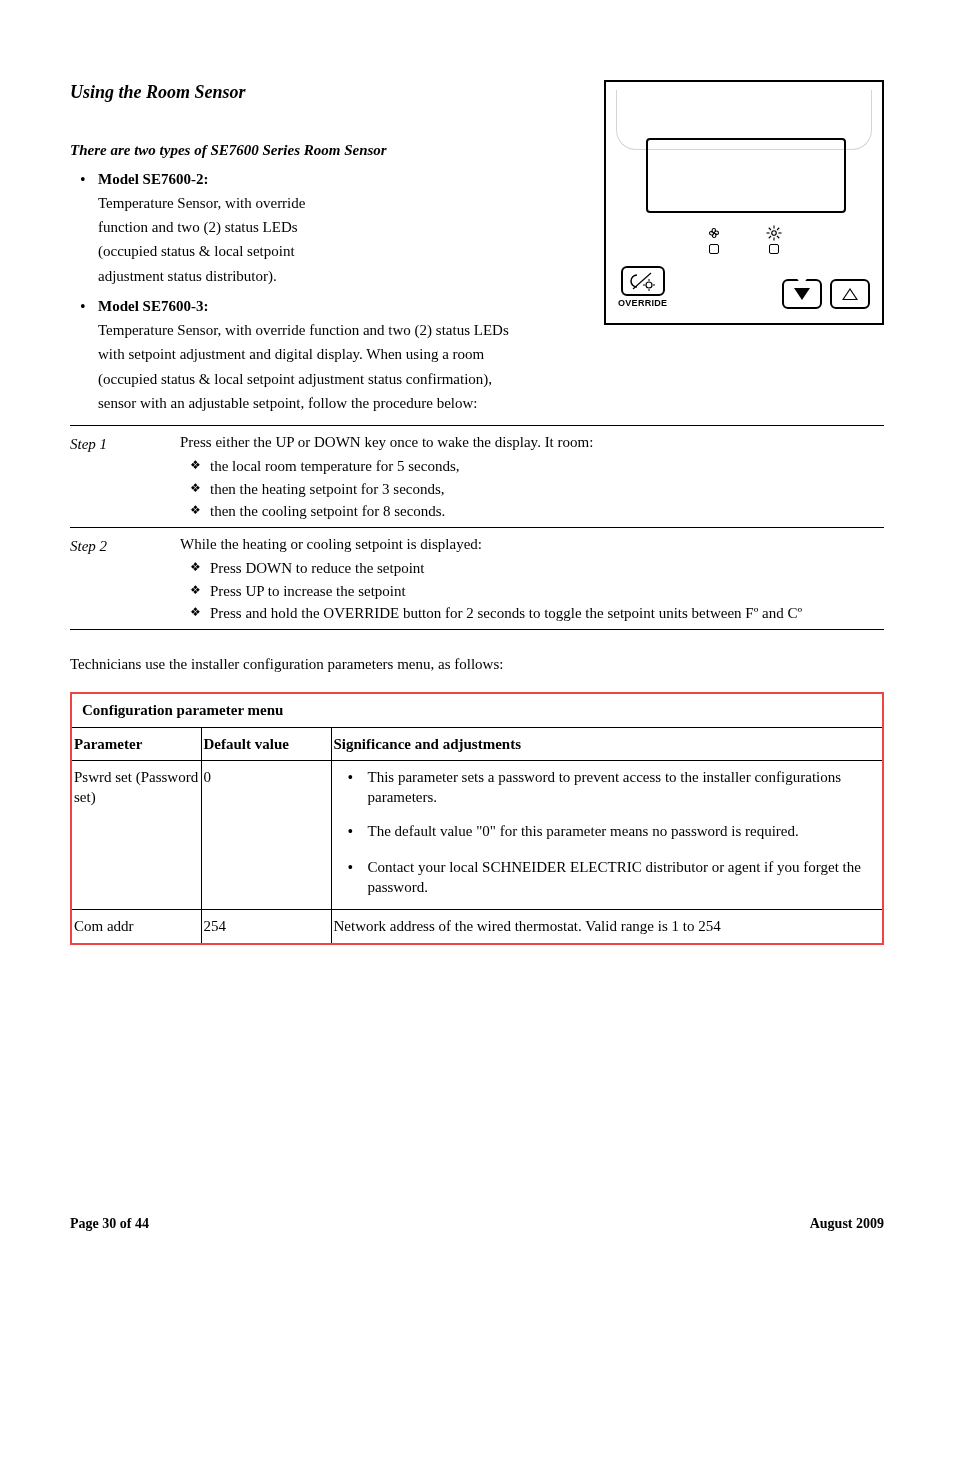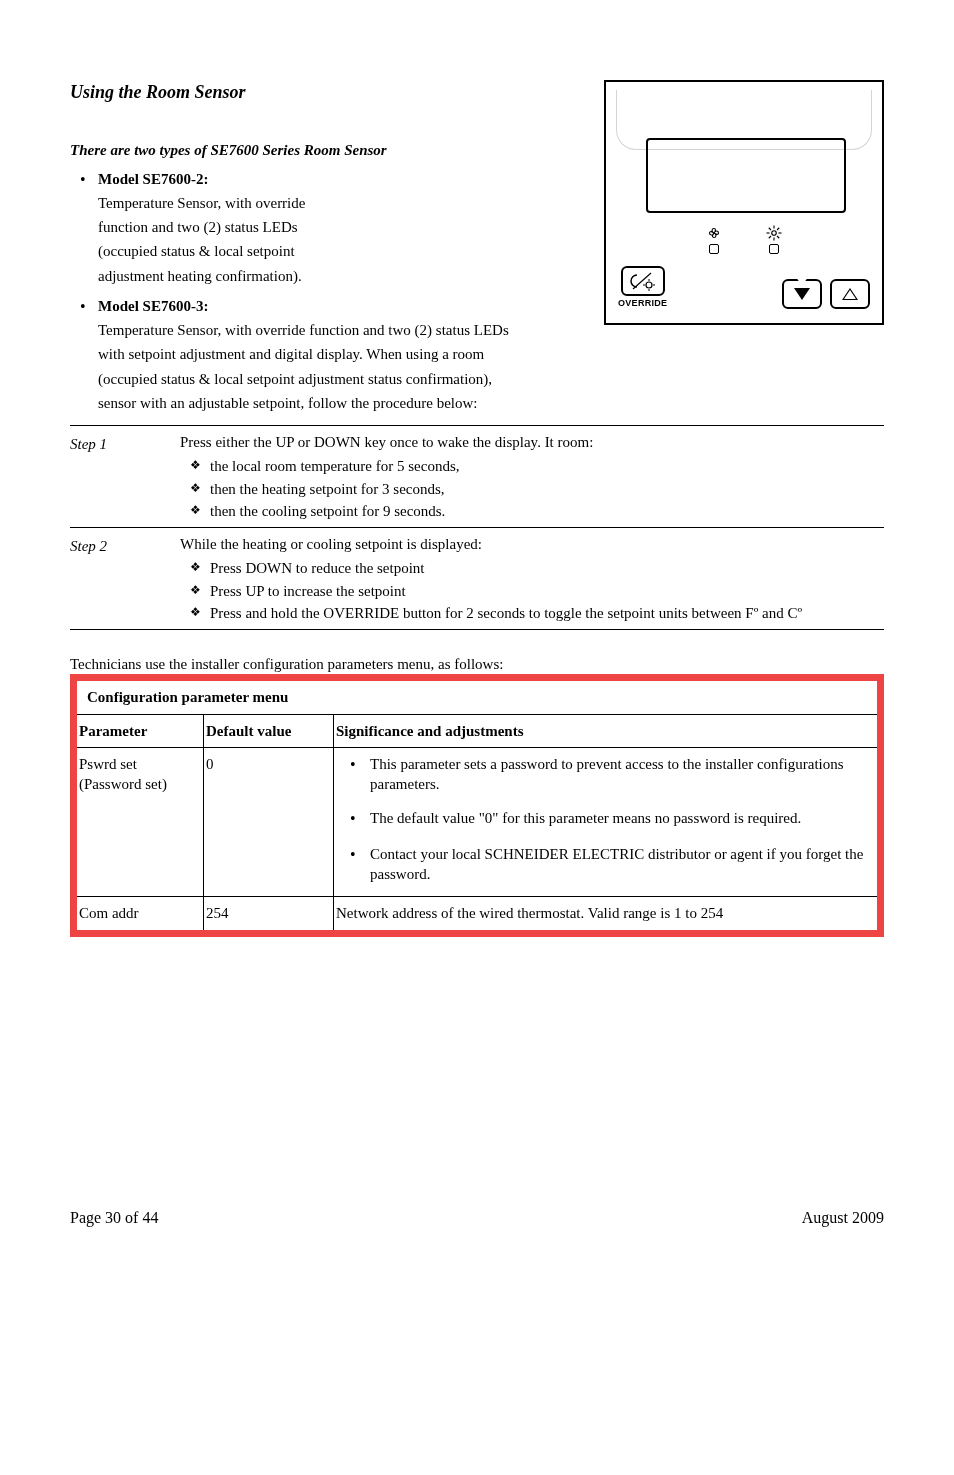--- a/index.html
+++ b/index.html
@@ -148,23 +148,24 @@
     font-size: 15px;
     padding-top: 2px;
   }
   .step-body { flex: 1; }
   .step-lead { margin-bottom: 4px; }
   .diamond-list { margin-left: 10px; }
   .d-row { display: flex; margin-bottom: 2px; }
   .d-dot { width: 20px; min-width:20px; font-size: 12px; line-height: 1.5; }
 
   .tbl {
-    border: 7px solid #ef4444;
+    border: 2px solid #ef4444;
     border-collapse: collapse;
     width: 100%;
+    margin-top: 18px;
     font-size: 15px;
   }
   .tbl td, .tbl th {
     border: 1px solid #000;
     padding: 6px 2px;
     vertical-align: top;
     text-align: left;
   }
   .tbl th {
     font-weight: bold;
@@ -180,39 +181,40 @@
   .col2 { width: 130px; }
   .cell-bullets { margin-left: 14px; }
   .cell-bullets .cb-row { display: flex; margin-bottom: 14px; }
   .cell-bullets .cb-row:last-child { margin-bottom: 6px; }
   .cb-dot { width: 20px; min-width:20px; font-size: 16px; }
 
   .footer {
     margin-top: 270px;
     display: flex;
     justify-content: space-between;
-    font-size: 16px;
+    font-size: 14px;
+    font-weight: bold;
   }
 </style>
 </head>
 <body>
 
 <div class="upper">
   <div class="left-col">
     <div class="heading">Using the Room Sensor</div>
     <div class="intro">There are two types of SE7600 Series Room Sensor</div>
     <div class="bullets">
       <div class="b-row">
         <div class="b-dot">•</div>
         <div class="b-para">
           <p><b>Model SE7600-2:</b></p>
           <p>Temperature Sensor, with override</p>
           <p>function and two (2) status LEDs</p>
           <p>(occupied status &amp; local setpoint</p>
-          <p>adjustment heating confirmation).</p>
+          <p>adjustment status distributor).</p>
         </div>
       </div>
       <div class="b-row" style="margin-top:6px;">
         <div class="b-dot">•</div>
         <div class="b-para">
           <p><b>Model SE7600-3:</b></p>
           <p>Temperature Sensor, with override function and two (2) status LEDs</p>
           <p>with setpoint adjustment and digital display.  When using a room</p>
           <p>(occupied status &amp; local setpoint adjustment status confirmation),</p>
           <p>sensor with an adjustable setpoint, follow the procedure below:</p>
@@ -292,21 +294,21 @@
         <div class="d-row">
             <div class="d-dot">❖</div>
             <div>the local room temperature for 5 seconds,</div>
           </div>
         <div class="d-row">
             <div class="d-dot">❖</div>
             <div>then the heating setpoint for 3 seconds,</div>
           </div>
         <div class="d-row">
             <div class="d-dot">❖</div>
-            <div>then the cooling setpoint for 9 seconds.</div>
+            <div>then the cooling setpoint for 8 seconds.</div>
           </div>
       </div>
     </div>
   </div>
   <div class="step-row">
     <div class="step-num">Step 2</div>
     <div class="step-body">
       <div class="step-lead">While the heating or cooling setpoint is displayed:</div>
       <div class="diamond-list">
         <div class="d-row">

